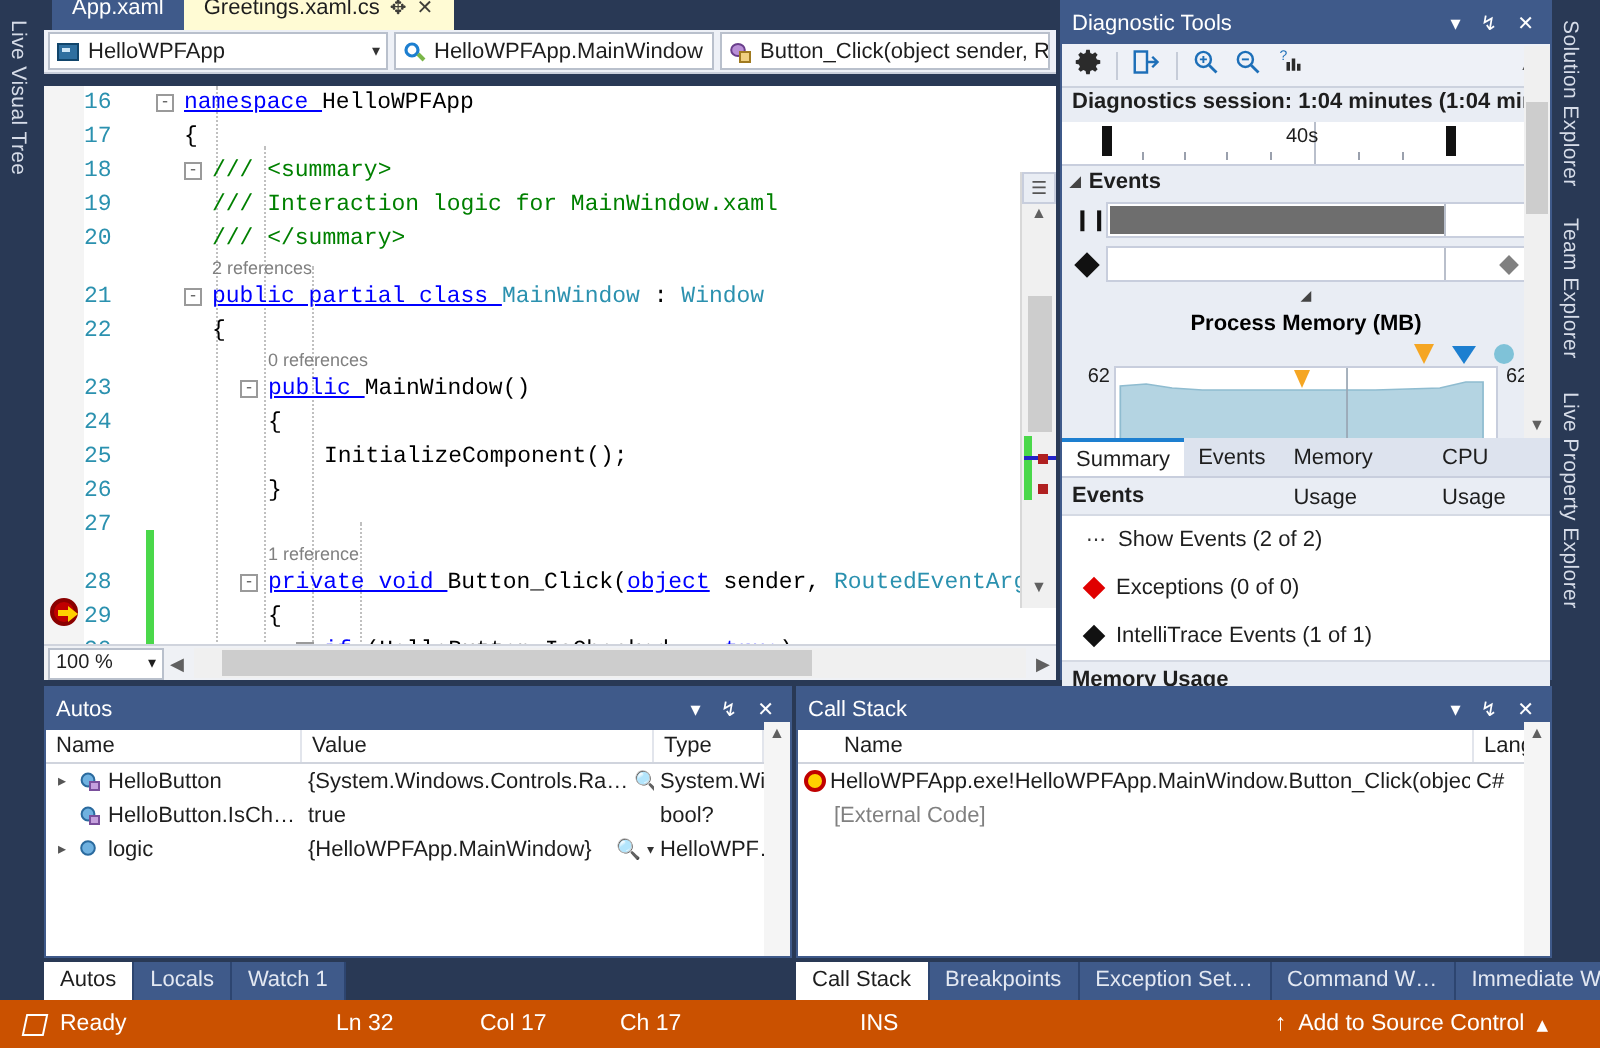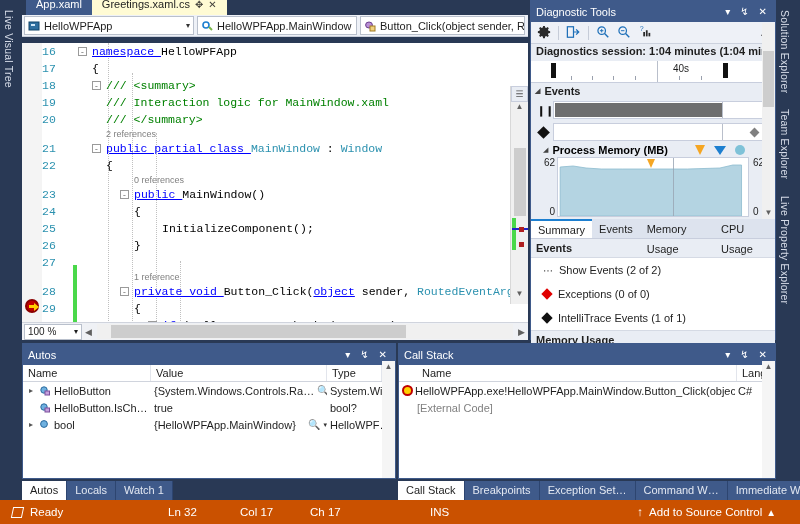--- a/index.html
+++ b/index.html
@@ -170,21 +170,21 @@
   }
   .tri { font-size: 7px; color: #444; transform: rotate(0deg); }
   .evt-row {
     height: 22px; display: flex; align-items: center; gap: 4px; padding-left: 6px;
   }
   .evt-lane { flex: 1 1 auto; height: 18px; background: #fff; border: 1px solid #c8cedd; position: relative; margin-right: 12px; }
   .evt-fill { position: absolute; left: 1px; top: 1px; bottom: 1px; width: 167px; background: #6e6e6e; }
   .evt-div { position: absolute; top: 0; bottom: 0; left: 168px; width: 1px; background: #b9bfcb; }
   .evt-diamond { position: absolute; right: 4px; top: 5px; width: 7px; height: 7px; background: #808080; transform: rotate(45deg); }
 
-  .mem-head { display: flex; align-items: center; gap: 4px; padding: 1px 12px; }
+  .mem-head { display: flex; align-items: center; gap: 4px; padding: 1px 0; flex-direction: column; }
   .mem-legend { margin-left: auto; display: flex; align-items: center; gap: 9px; padding-right: 18px; }
   .lg-orange { width: 0; height: 0; border-left: 5px solid transparent; border-right: 5px solid transparent; border-top: 10px solid #f5a623; }
   .lg-blue { width: 0; height: 0; border-left: 6px solid transparent; border-right: 6px solid transparent; border-top: 9px solid #1d7fd0; }
   .lg-dot { width: 10px; height: 10px; border-radius: 50%; background: #7fc2d8; }
 
   .mem-chart-row { display: flex; align-items: stretch; height: 60px; padding: 0 4px; }
   .mem-axis { width: 22px; position: relative; font-size: 10px; color: #1e1e1e; }
   .mem-axis .hi { position: absolute; top: 0; right: 2px; }
   .mem-axis .lo { position: absolute; bottom: 0; right: 2px; }
   .mem-plot { flex: 1 1 auto; background: #fff; border: 1px solid #c8cedd; position: relative; overflow: hidden; }
@@ -428,21 +428,21 @@
       </span>
       <span style="margin-left:auto; color:#555; font-size:10px;">▲</span>
     </div>
 
     <div class="diag-session">Diagnostics session: 1:04 minutes (1:04 min select...</div>
 
     <div class="timeline">
       <div class="tl-handle" style="left:20px;"></div>
       <div class="tl-handle" style="left:192px;"></div>
       <div class="tl-div" style="left:126px;"></div>
-      <div class="tl-label" style="left:142px;text-align:right;">40s</div>
+      <div class="tl-label" style="left:112px;text-align:right;">40s</div>
       <div class="tl-tick" style="left:40px;"></div>
         <div class="tl-tick" style="left:61px;"></div>
       <div class="tl-tick" style="left:82px;"></div>
         <div class="tl-tick" style="left:104px;"></div>
       <div class="tl-tick" style="left:148px;"></div>
         <div class="tl-tick" style="left:170px;"></div>
     </div>
 
     <div class="sect-head">
       <span class="tri">◢</span>
@@ -572,21 +572,21 @@
         <div class="gc" style="width:55px;">
             <span>bool?</span>
           </div>
       </div>
       <div class="grow">
         <div class="gc" style="width:128px;">
           <span class="expander">▸</span>
           <span class="ic-field"><svg width="12" height="11" viewBox="0 0 12 11">
                 <circle cx="5" cy="5" r="3.4" fill="#6fb1e0" stroke="#2a6a9e"></circle>
               </svg></span>
-          <span>bool</span>
+          <span>logic</span>
         </div>
         <div class="gc" style="width:176px;">
           <span>{HelloWPFApp.MainWindow}</span>
           <span class="magnifier" style="margin-left:auto;">🔍</span>
           <span style="font-size:7px; color:#333;">▾</span>
         </div>
         <div class="gc" style="width:55px;">
             <span>HelloWPF…</span>
           </div>
       </div>

